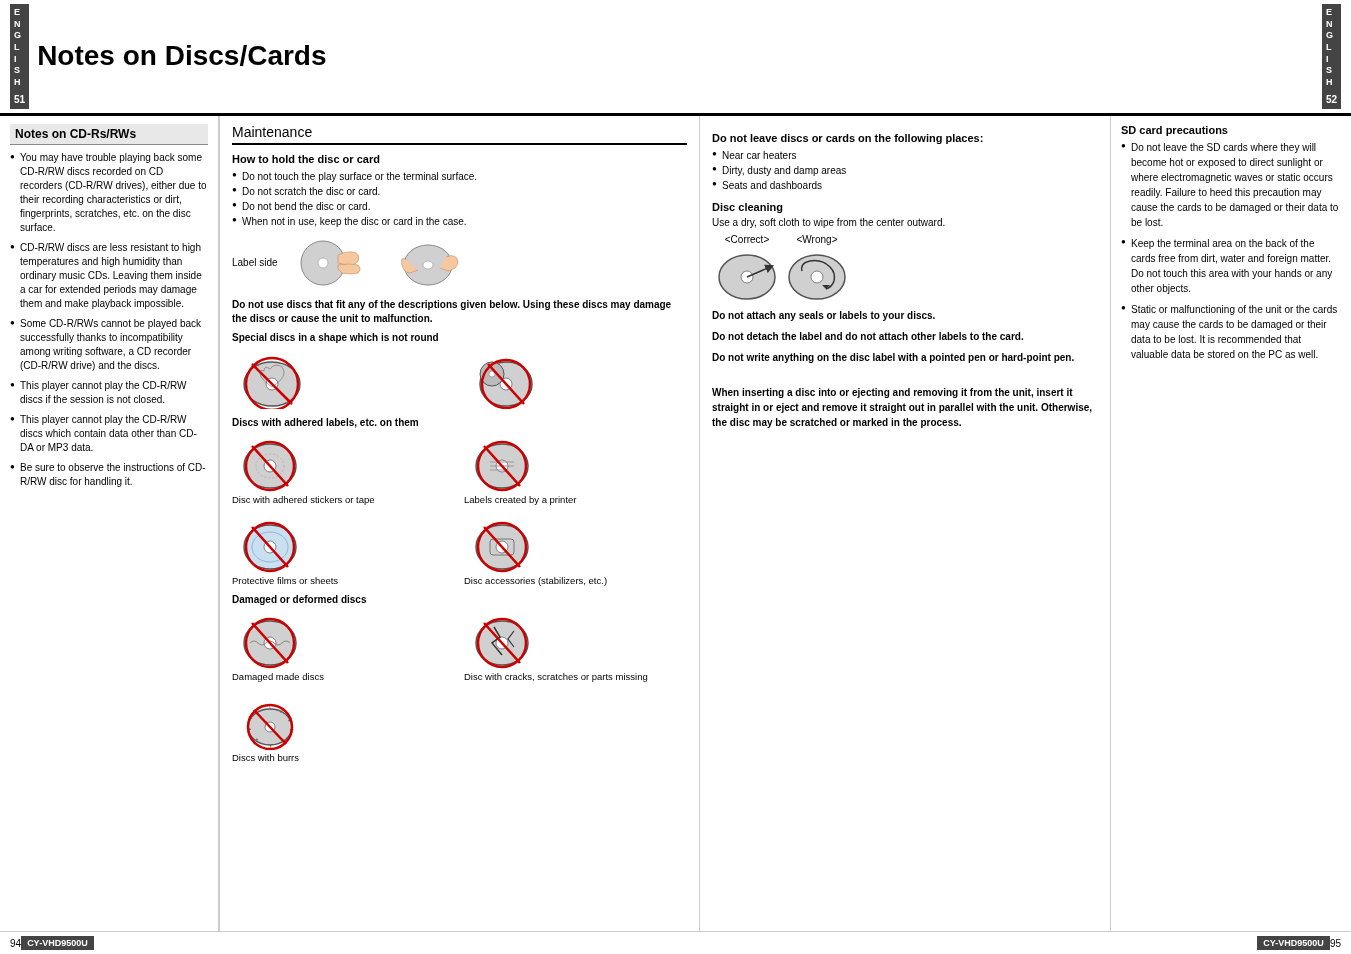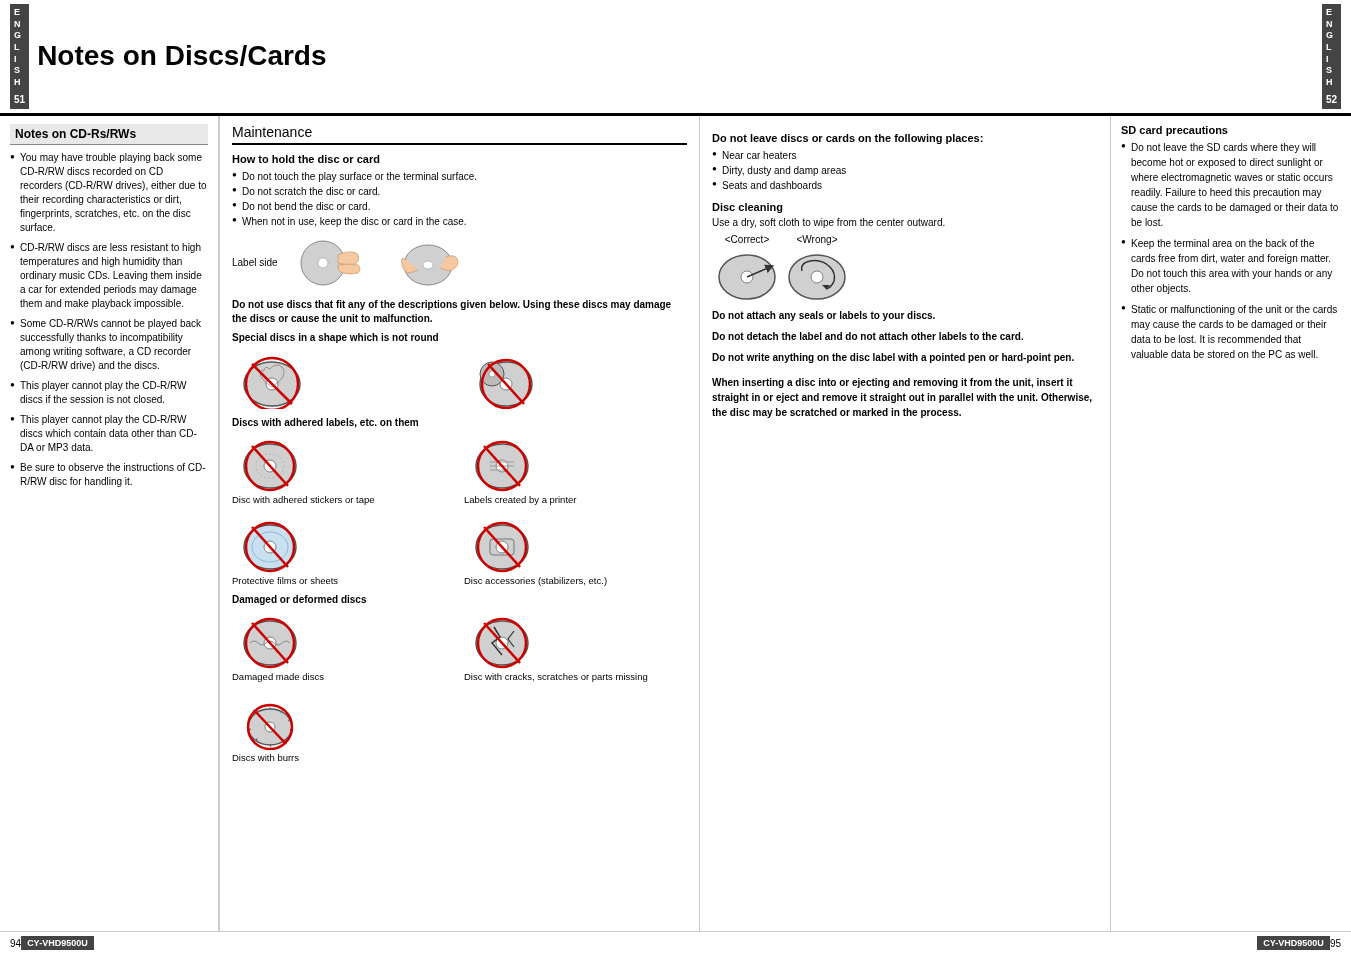--- a/index.html
+++ b/index.html
@@ -503,21 +503,21 @@
 
             <path d="M20,24 Q18,16 28,14 Q40,12 48,20 Q54,26 52,34 Q50,40 44,42" fill="none" stroke="#333" stroke-width="1.5"></path>
             <path d="M44,42 L40,38 L48,38 Z" fill="#333"></path>
           </svg>
         </div>
       </div>
 
       <div class="bold-warning">Do not attach any seals or labels to your discs.</div>
       <div class="bold-warning">Do not detach the label and do not attach other labels to the card.</div>
       <div class="bold-warning">Do not write anything on the disc label with a pointed pen or hard-point pen.</div>
-      <div class="bold-warning" style="margin-top:10px;">When inserting a disc into or ejecting and removing it from the unit, insert it straight in or eject and remove it straight out in parallel with the unit. Otherwise, the disc may be scratched or marked in the process.</div>
+      <div class="bold-warning" style="margin-top:20px;">When inserting a disc into or ejecting and removing it from the unit, insert it straight in or eject and remove it straight out in parallel with the unit. Otherwise, the disc may be scratched or marked in the process.</div>
     </div>
 
     <div class="col-far-right">
       <div class="sd-section-title">SD card precautions</div>
       <ul class="sd-bullet-list">
         <li>Do not leave the SD cards where they will become hot or exposed to direct sunlight or where electromagnetic waves or static occurs readily. Failure to heed this precaution may cause the cards to be damaged or their data to be lost.</li>
         <li>Keep the terminal area on the back of the cards free from dirt, water and foreign matter. Do not touch this area with your hands or any other objects.</li>
         <li>Static or malfunctioning of the unit or the cards may cause the cards to be damaged or their data to be lost. It is recommended that valuable data be stored on the PC as well.</li>
       </ul>
     </div>

